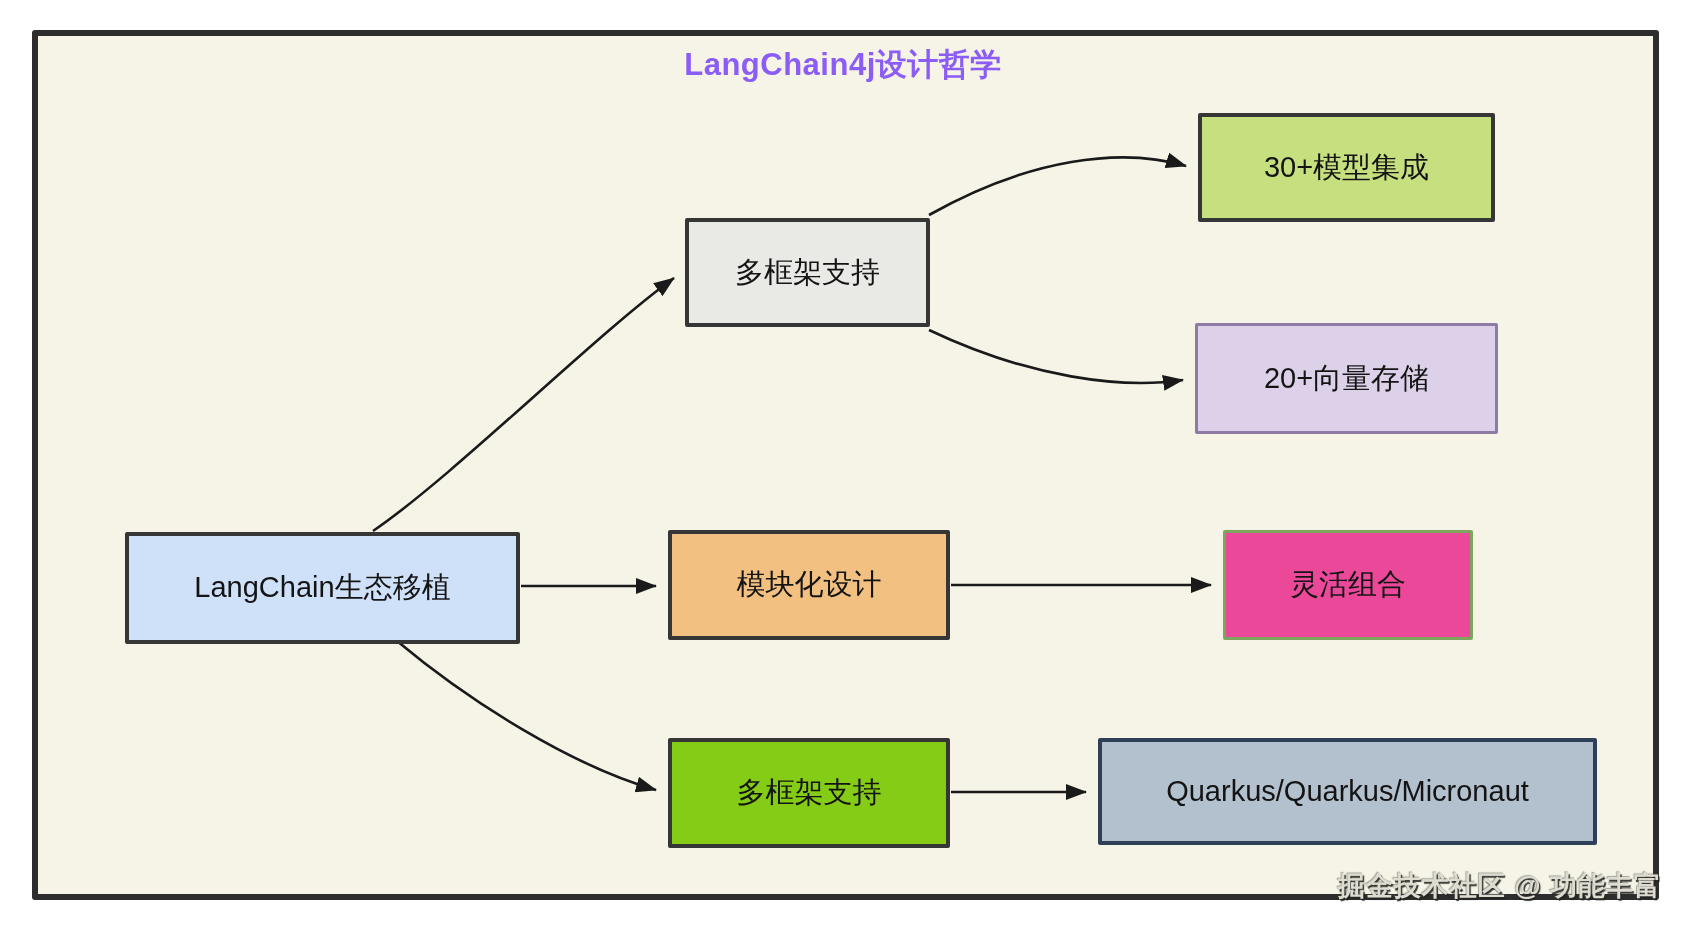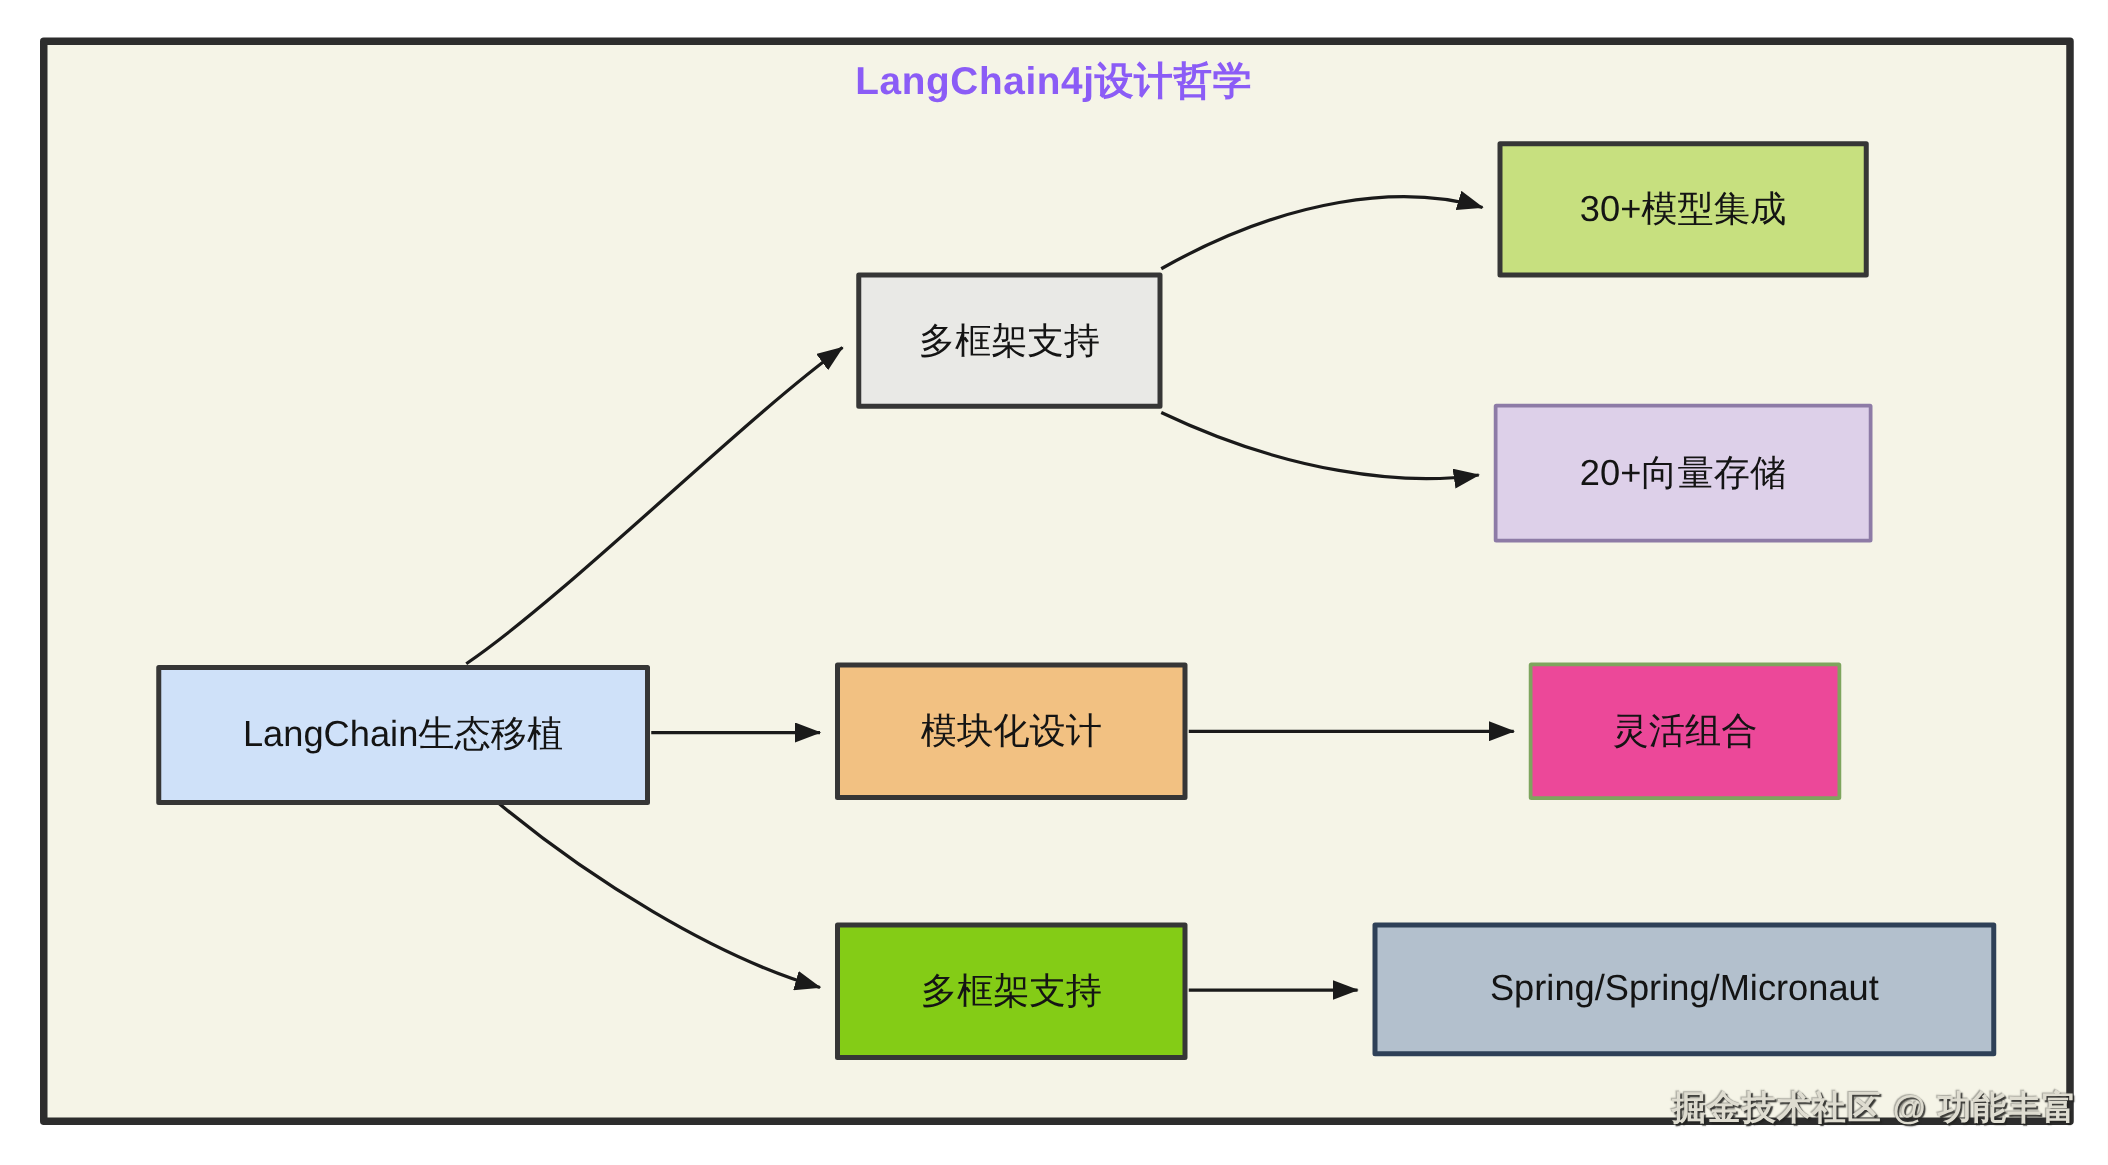--- a/index.html
+++ b/index.html
@@ -56,16 +56,16 @@
       </g>
   </svg>
   <div id="nodes-host">
       <div class="node" style="left: 125px; top: 532px; width: 395px; height: 112px; background: rgb(207, 225, 249); border: 4px solid rgb(54, 54, 54);">LangChain生态移植</div>
       <div class="node" style="left: 685px; top: 218px; width: 245px; height: 109px; background: rgb(233, 233, 230); border: 4px solid rgb(54, 54, 54);">多框架支持</div>
       <div class="node" style="left: 1198px; top: 113px; width: 297px; height: 109px; background: rgb(199, 224, 127); border: 4px solid rgb(54, 54, 54);">30+模型集成</div>
       <div class="node" style="left: 1195px; top: 323px; width: 303px; height: 111px; background: rgb(221, 208, 233); border: 3px solid rgb(141, 123, 166);">20+向量存储</div>
       <div class="node" style="left: 668px; top: 530px; width: 282px; height: 110px; background: rgb(242, 193, 130); border: 4px solid rgb(54, 54, 54);">模块化设计</div>
       <div class="node" style="left: 1223px; top: 530px; width: 250px; height: 110px; background: #ec4899; border: 3px solid rgb(126, 165, 94);">灵活组合</div>
       <div class="node" style="left: 668px; top: 738px; width: 282px; height: 110px; background: #84cc16; border: 4px solid rgb(54, 54, 54);">多框架支持</div>
-      <div class="node" style="left: 1098px; top: 738px; width: 499px; height: 107px; background: rgb(179, 192, 205); border: 4px solid rgb(46, 64, 87);">Spring/Spring/Micronaut</div>
+      <div class="node" style="left: 1098px; top: 738px; width: 499px; height: 107px; background: rgb(179, 192, 205); border: 4px solid rgb(46, 64, 87);">Quarkus/Quarkus/Micronaut</div>
     </div>
   <div class="watermark">掘金技术社区 @ 功能丰富</div>
 </div>
 
 </body></html>

